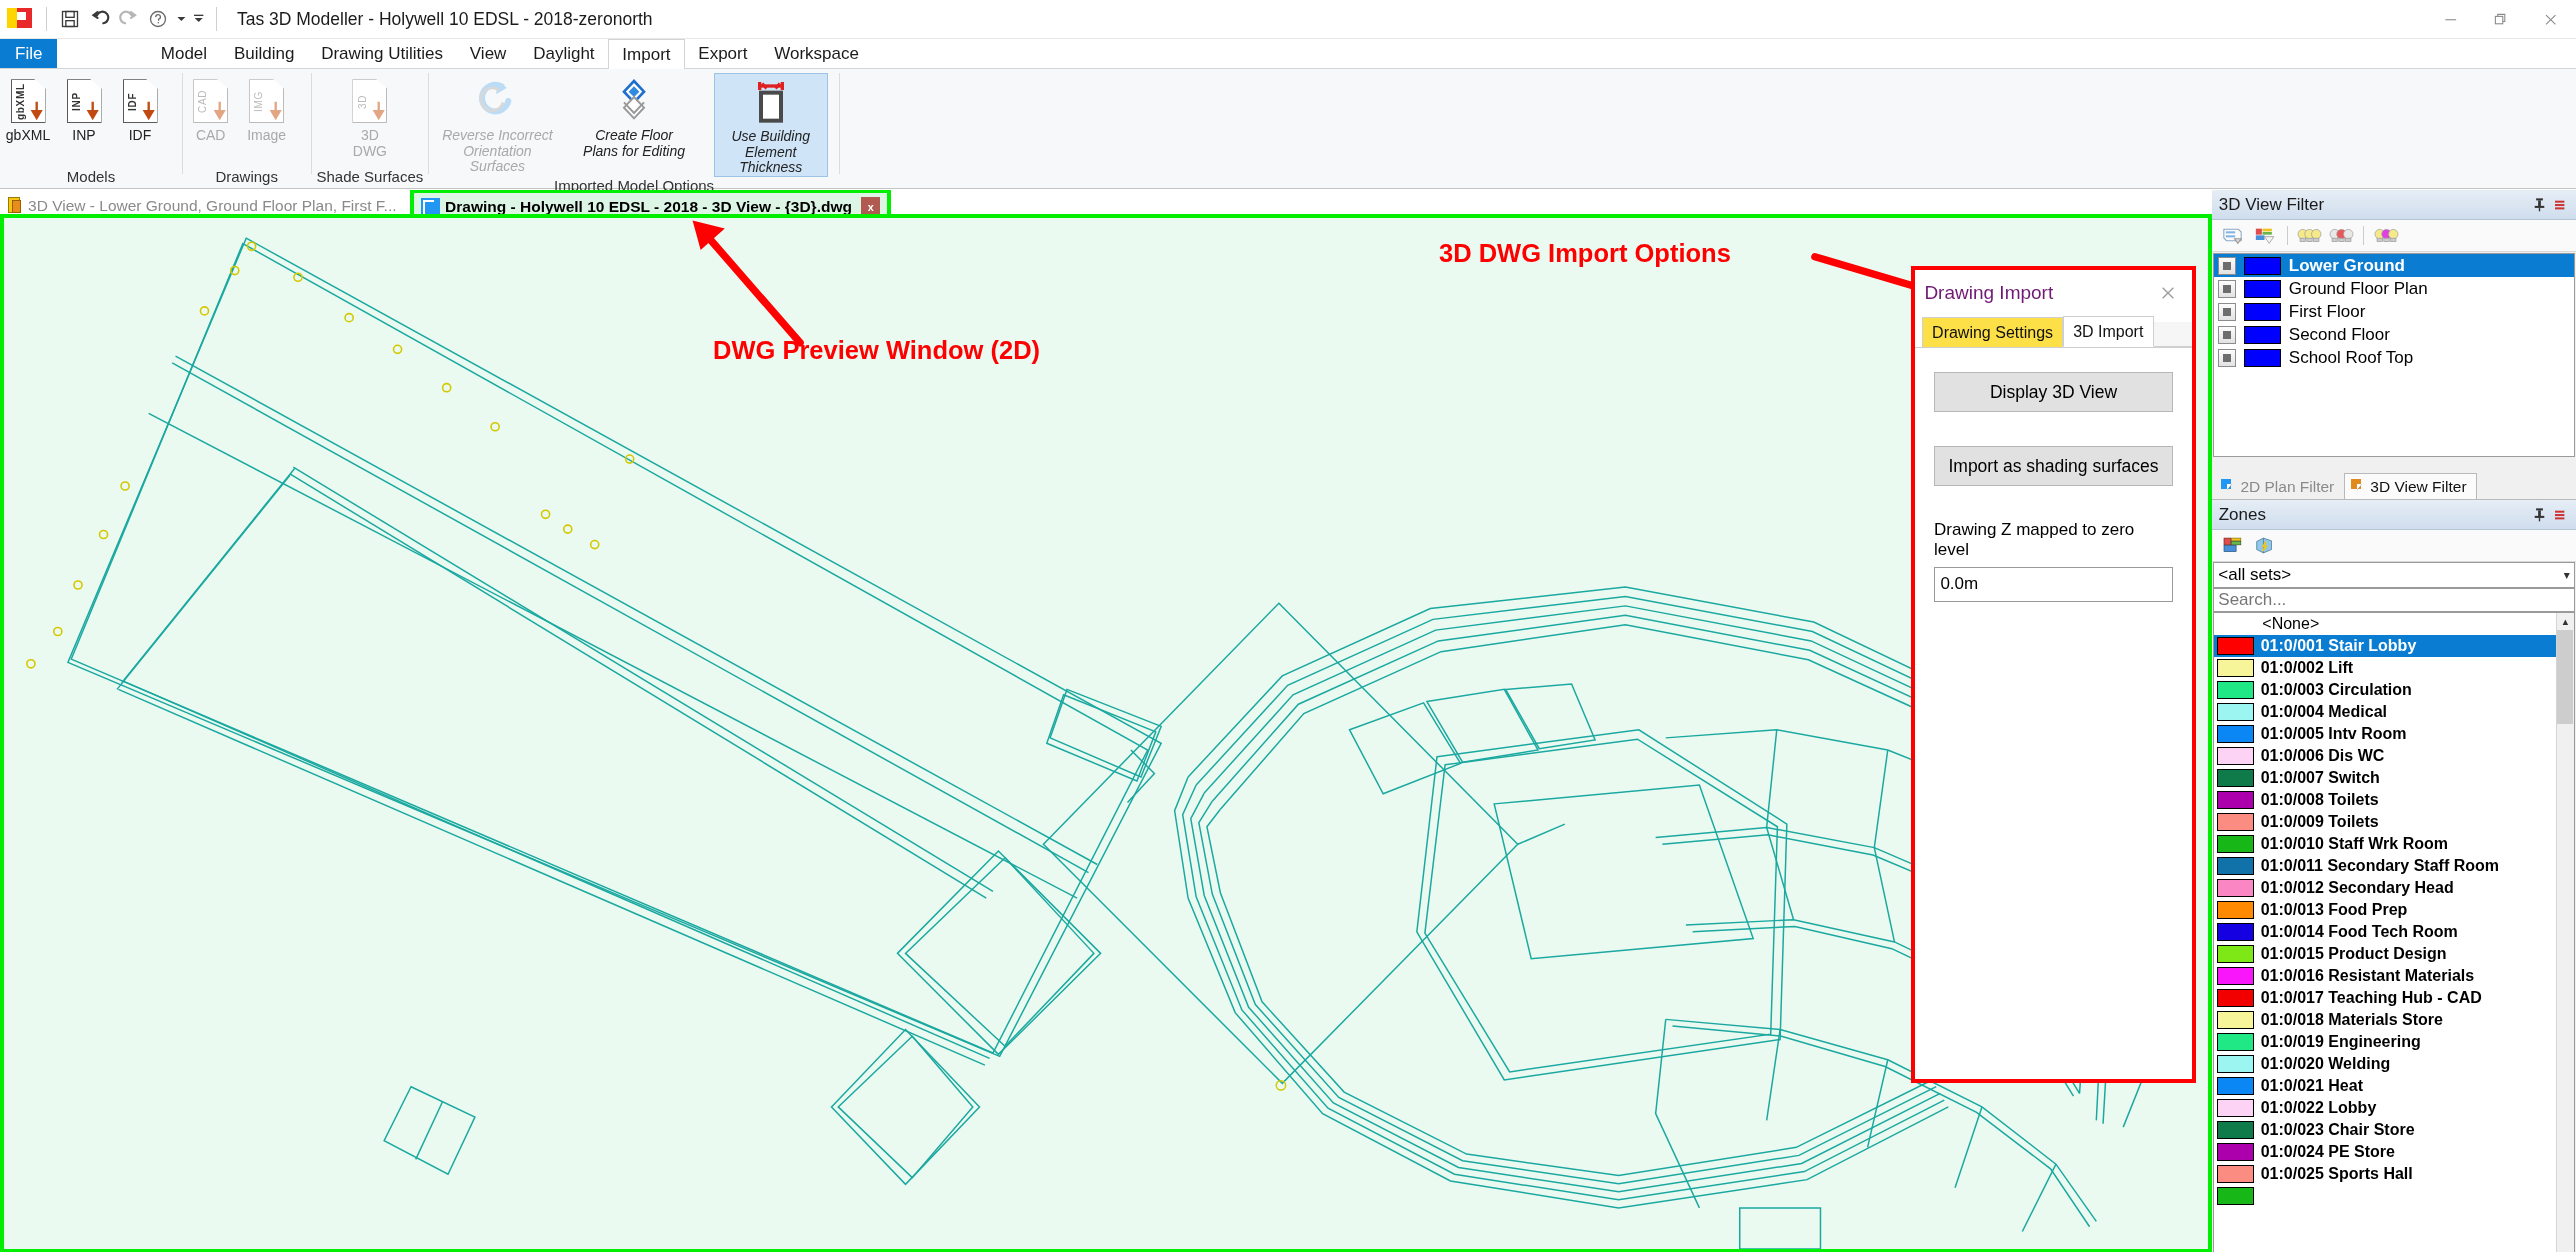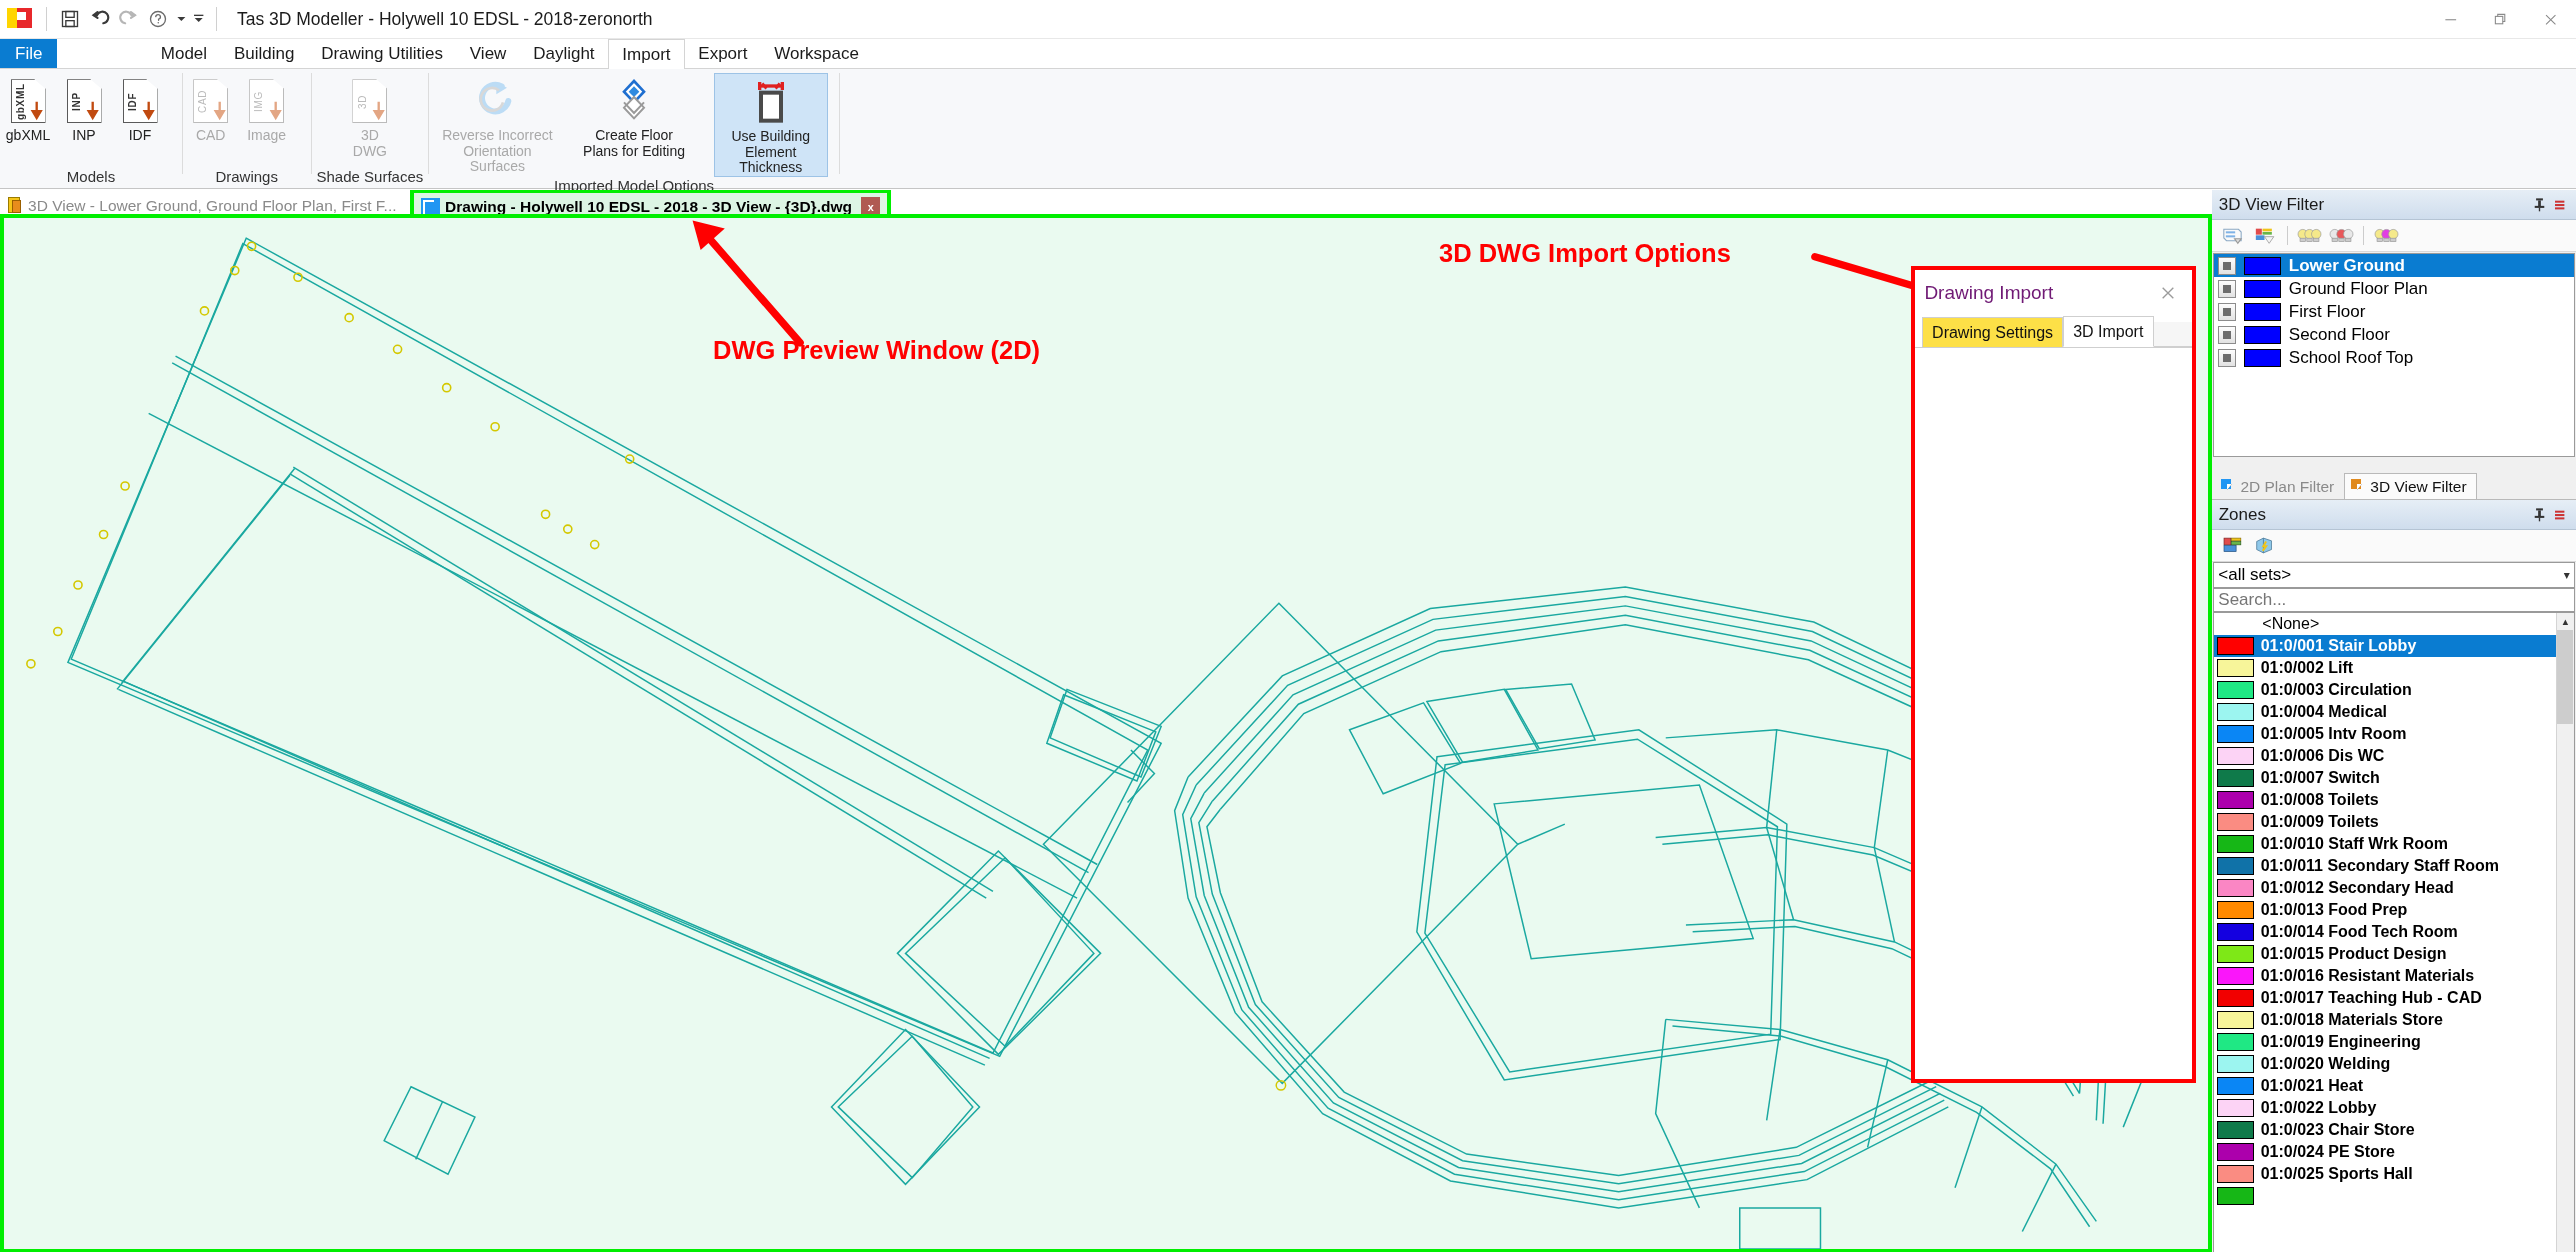--- a/index.html
+++ b/index.html
@@ -69,21 +69,21 @@
   .rgroup { display:flex; flex-direction:column; height:120px; position:relative; }
   .rgroup-items { display:flex; align-items:flex-start; flex:1; padding-top:4px; }
   .rgroup-label {
     text-align:center; font-size:15px; color:#333; padding-bottom:4px;
   }
   .rsep { width:0.7px; background:#dcdcdc; height:101px; margin-top:4px; align-self:flex-start;}
   .rbtn {
     width:56px; display:flex; flex-direction:column; align-items:center;
     padding: 2.7px 1.3px 0 1.3px; font-size:14px; color:#222; text-align:center; line-height:1.12;
   }
-  .rbtn.xwide { width:114px; }
+  .rbtn.xwide { width:114px;font-style:italic; }
   .rbtn.dim { color:#a9a9a9; }
   .rbtn.sel { background:#cfe4f7; border:0.7px solid #9dc3e6; }
   .rbtn .ico { height:51px; display:flex; align-items:center; justify-content:center; }
   .rbtn .lbl1 { margin-top:1.3px; }
   .rbtn .lbl2 { }
 
   
   .docico { position:relative; width:35px; height:44px; }
   .docico .page {
     position:absolute; inset:0; background:#fff; border:1.3px solid #5a5a5a;
@@ -640,20 +640,26 @@
         <svg width="20" height="20" viewBox="0 0 30 30" stroke="#9b9b9b" stroke-width="2">
             <path d="M7 7 L23 23 M23 7 L7 23"></path>
           </svg>
       </div>
     </div>
     <div class="dlg-tabs">
       <div class="dlg-tab">Drawing Settings</div>
       <div class="dlg-tab active">3D Import</div>
       <div class="dlg-tabfill"></div>
     </div>
+    <div class="dlg-body">
+      <button class="dlg-btn">Display 3D View</button>
+      <button class="dlg-btn">Import as shading surfaces</button>
+      <div class="dlg-lbl">Drawing Z mapped to zero level</div>
+      <input class="dlg-input" value="0.0m" style="">
+    </div>
   </div>
 
   <div class="sidebar">
 
     <div class="panel-head">
       <div class="ph-title">3D View Filter</div>
       <div class="pin-icon">
         <svg width="15" height="15" viewBox="0 0 22 22" fill="#333">
           <rect x="6" y="2" width="10" height="3"></rect>
             <rect x="9" y="5" width="4" height="9"></rect>

